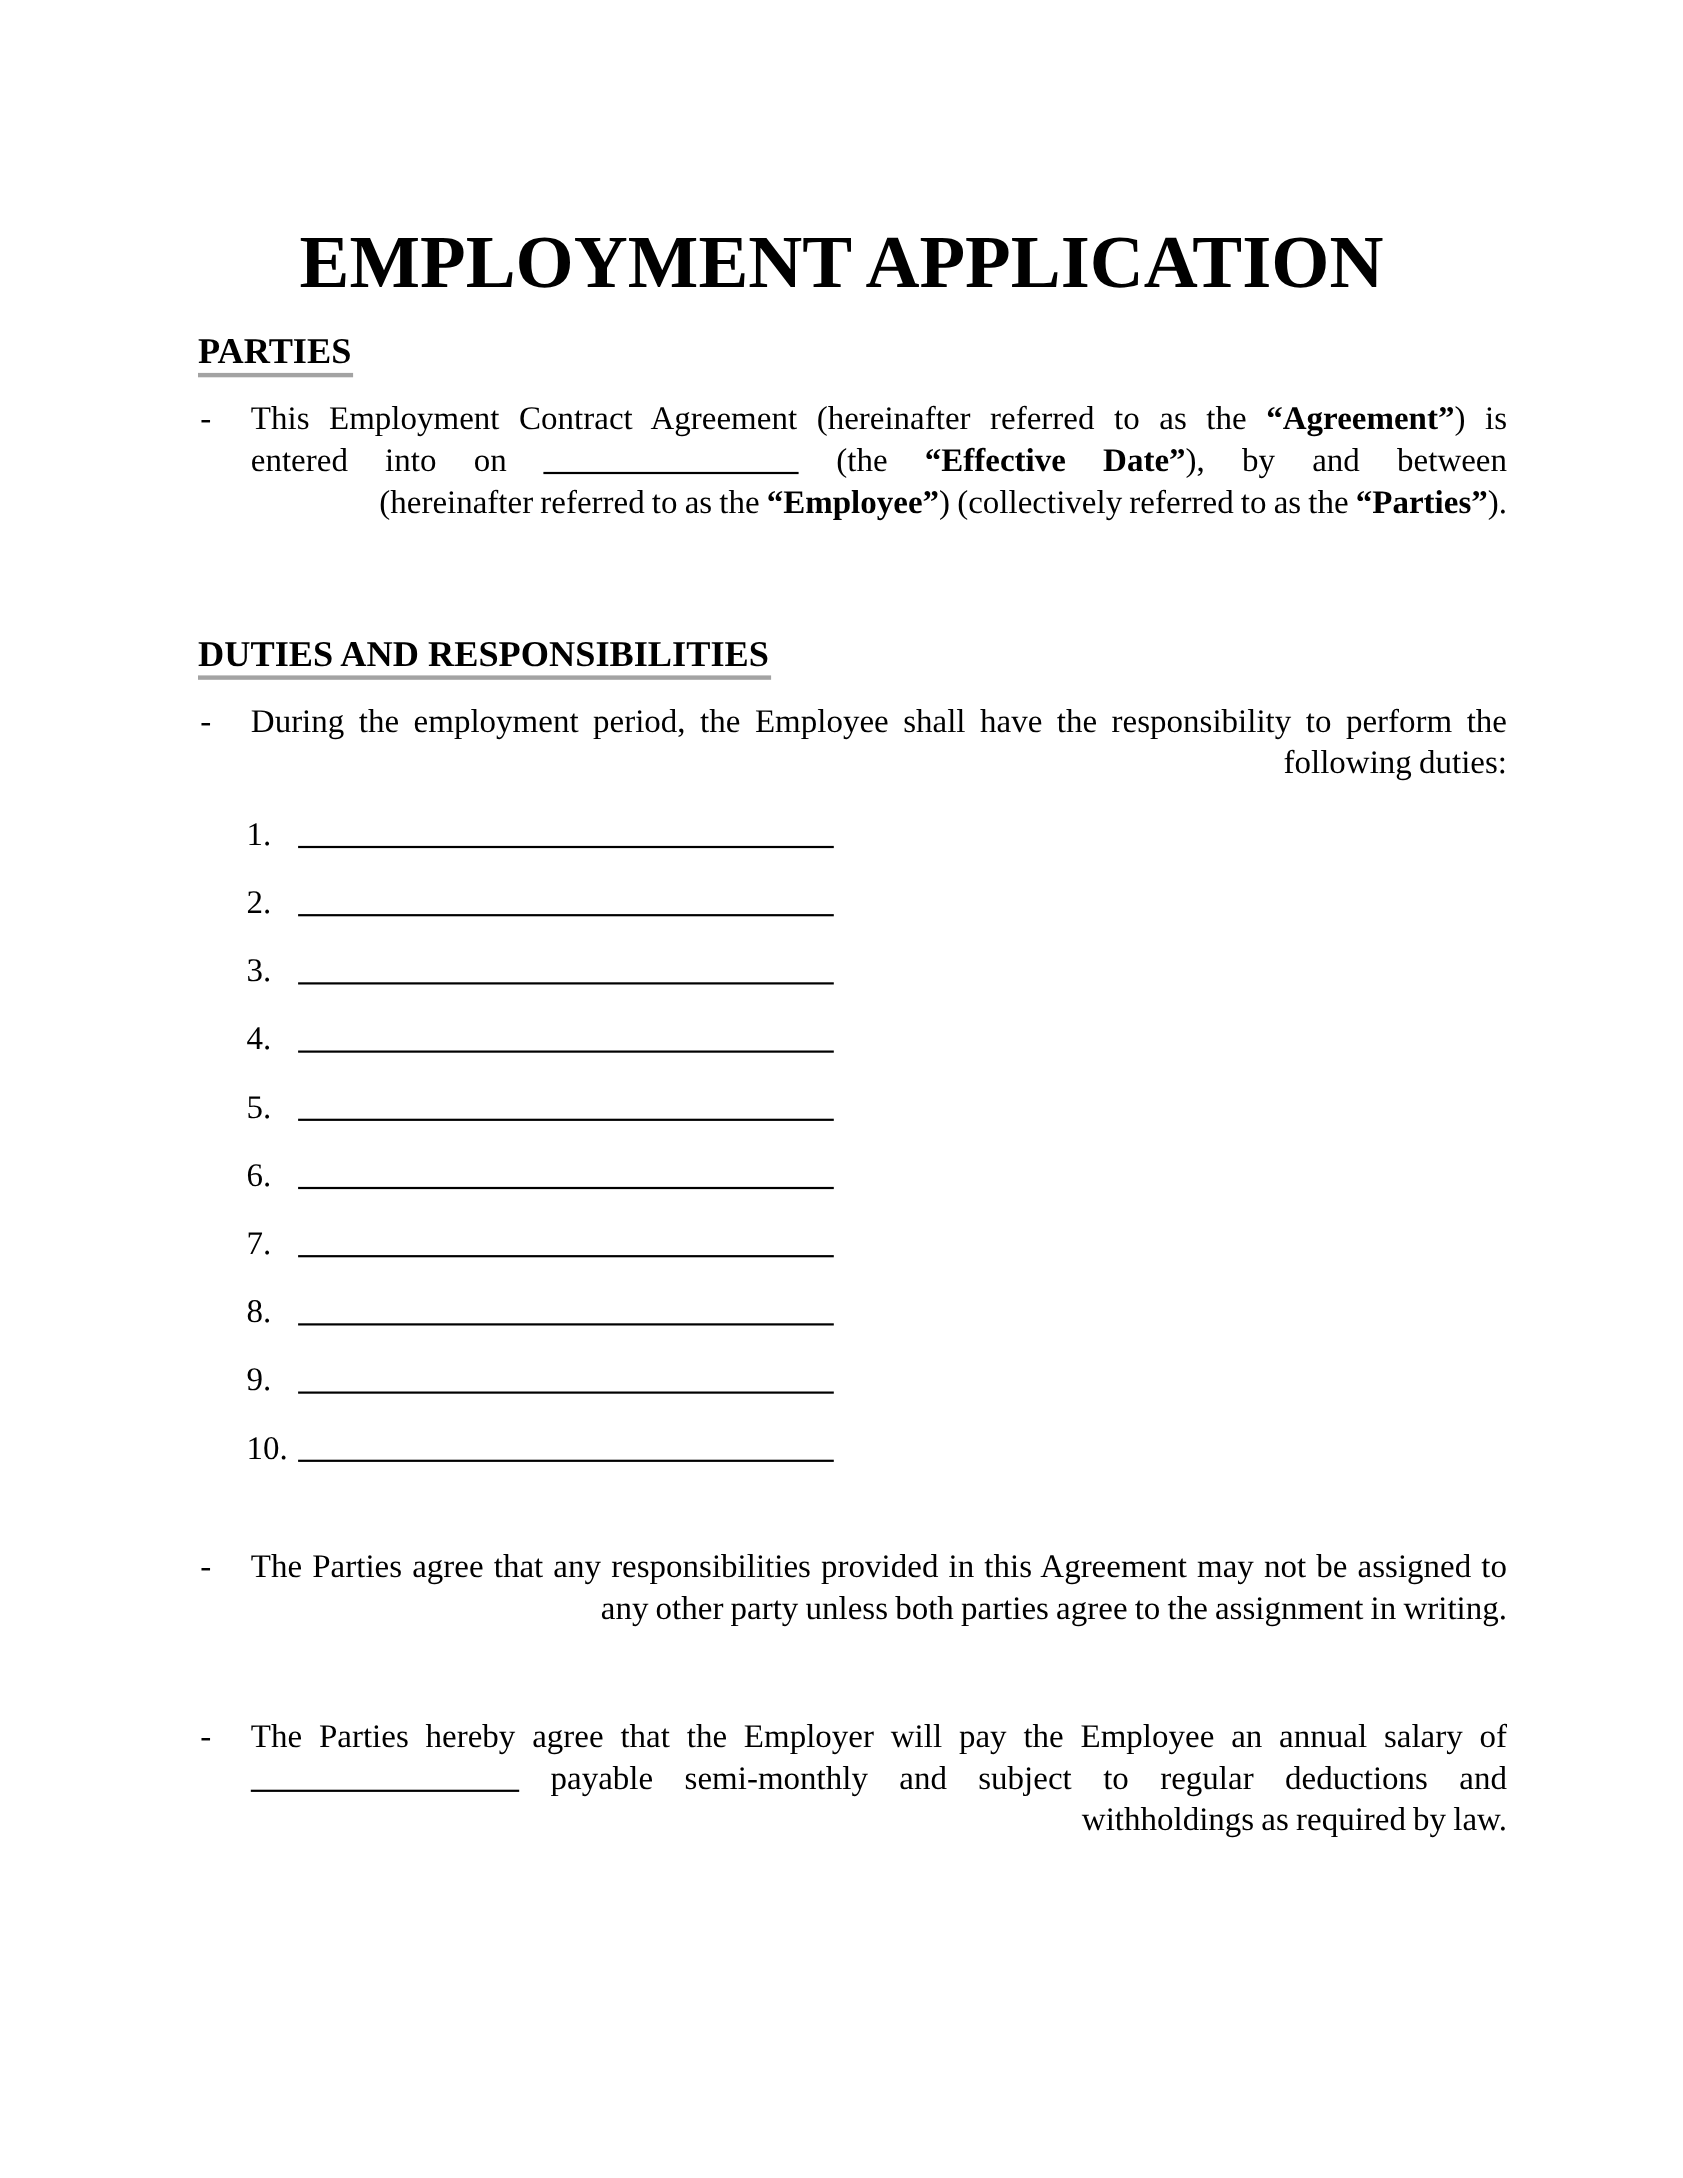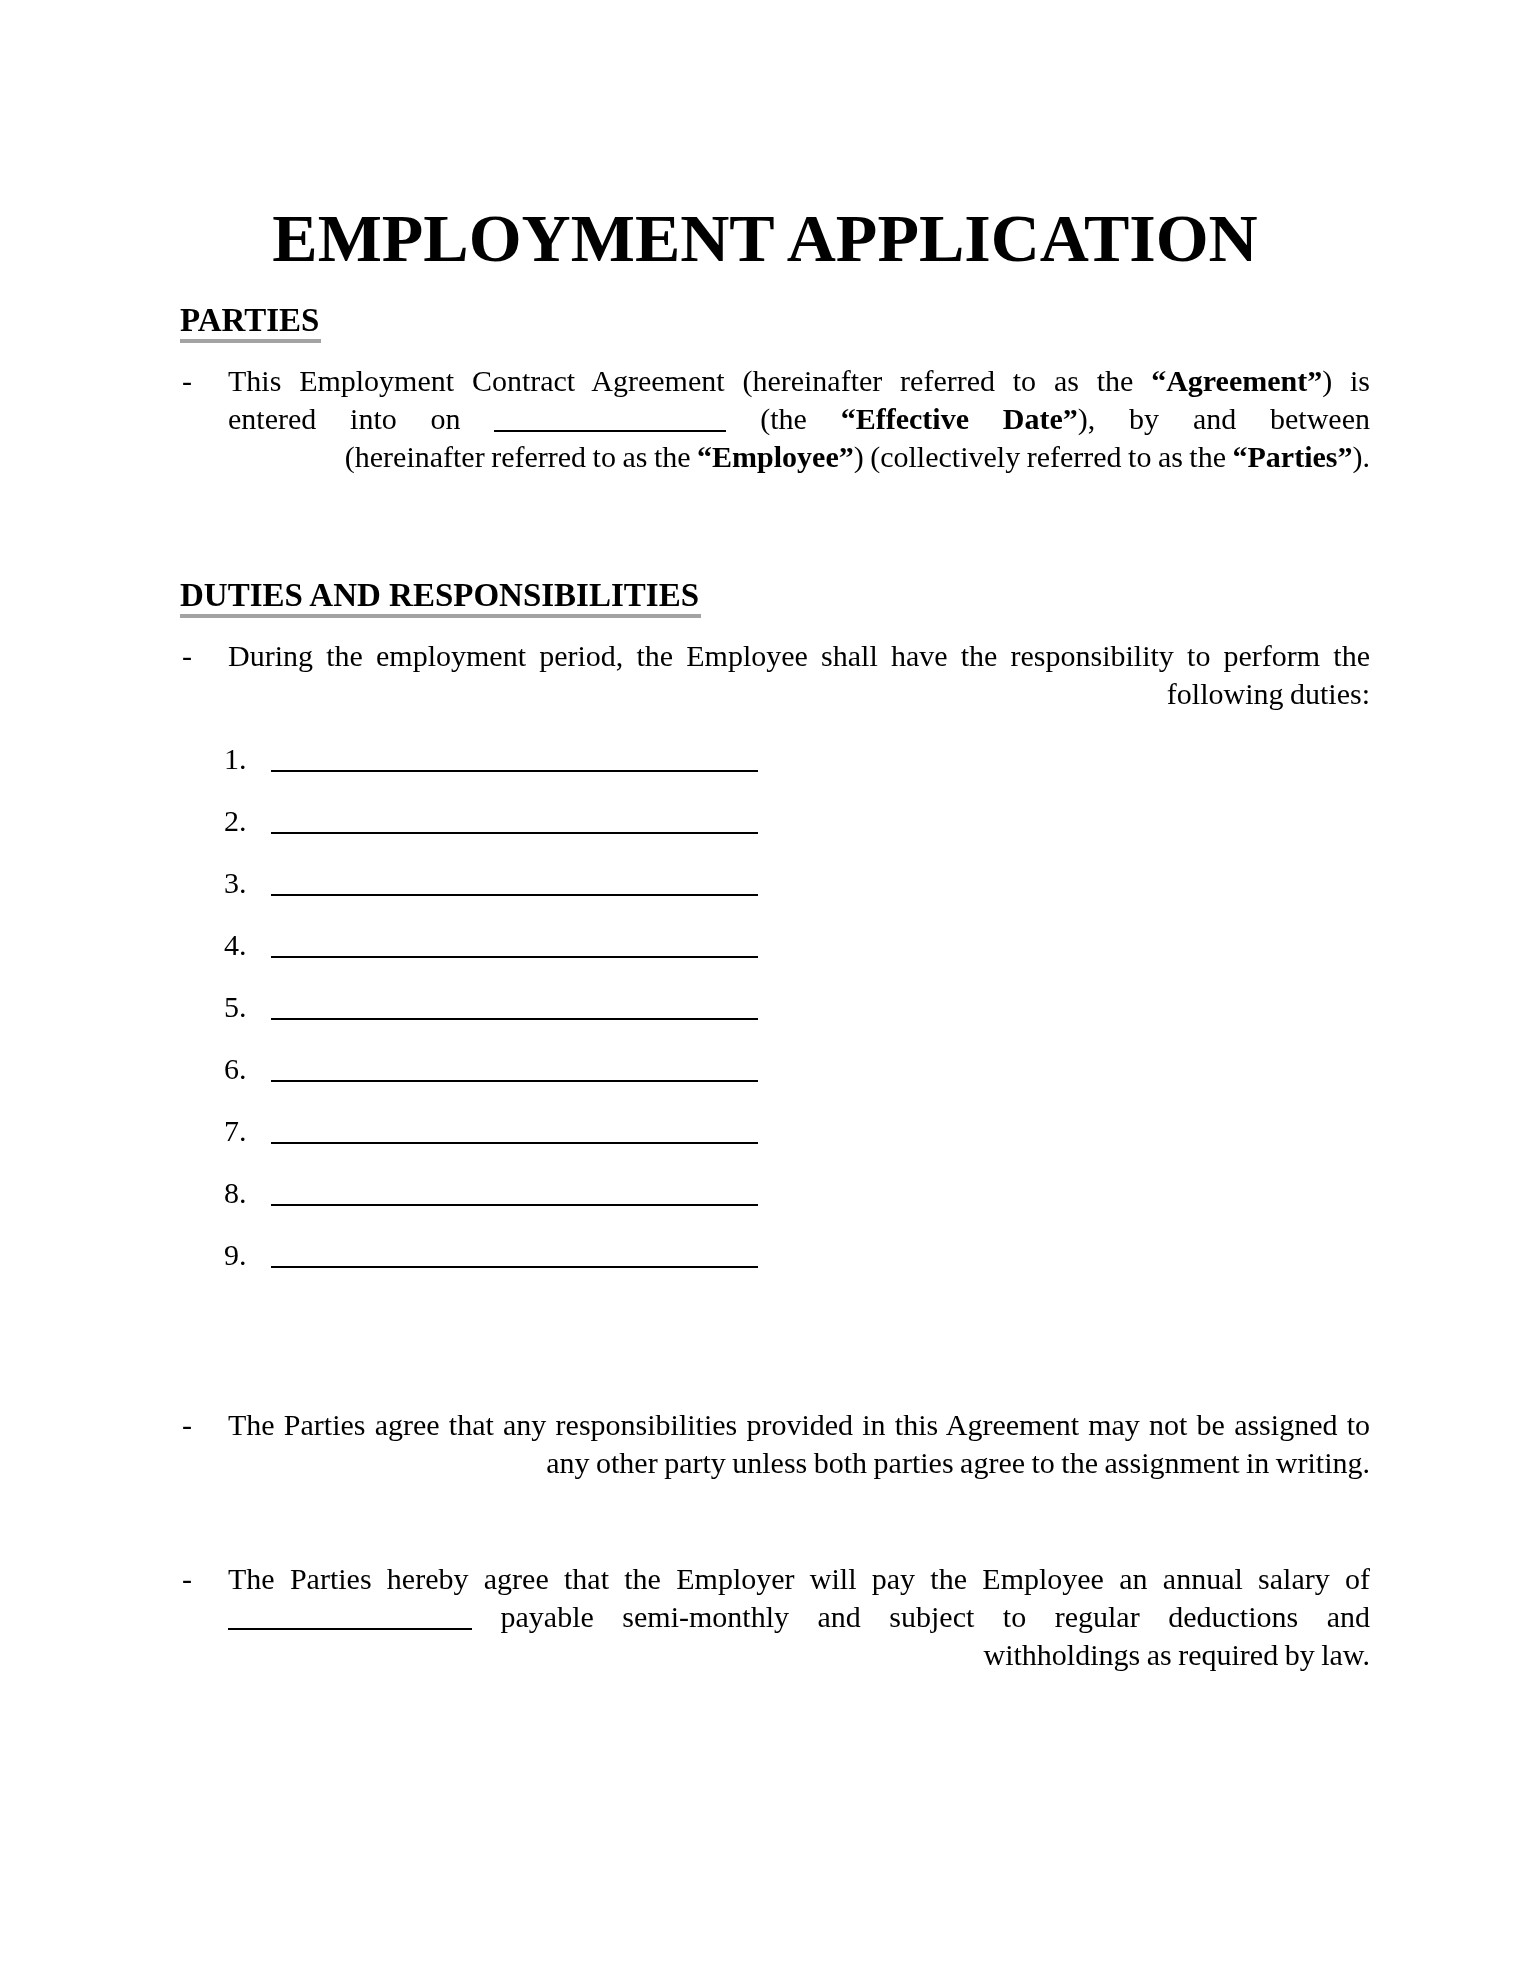--- a/index.html
+++ b/index.html
@@ -120,20 +120,21 @@
   <div class="duties-list">
     <div class="duty-row"><span class="num">1.</span><span class="duty-blank"></span></div>
     <div class="duty-row"><span class="num">2.</span><span class="duty-blank"></span></div>
     <div class="duty-row"><span class="num">3.</span><span class="duty-blank"></span></div>
     <div class="duty-row"><span class="num">4.</span><span class="duty-blank"></span></div>
     <div class="duty-row"><span class="num">5.</span><span class="duty-blank"></span></div>
     <div class="duty-row"><span class="num">6.</span><span class="duty-blank"></span></div>
     <div class="duty-row"><span class="num">7.</span><span class="duty-blank"></span></div>
     <div class="duty-row"><span class="num">8.</span><span class="duty-blank"></span></div>
     <div class="duty-row"><span class="num">9.</span><span class="duty-blank"></span></div>
+    <div class="duty-row"><span class="num">10.</span><span class="duty-blank"></span></div>
   </div>
 
   <div class="para p3">
     <span class="dash">-</span>
     <div class="line just">The Parties agree that any responsibilities provided in this Agreement may not be assigned to</div>
     <div class="line">any other party unless both parties agree to the assignment in writing.</div>
   </div>
 
 
   <div class="para p4">

